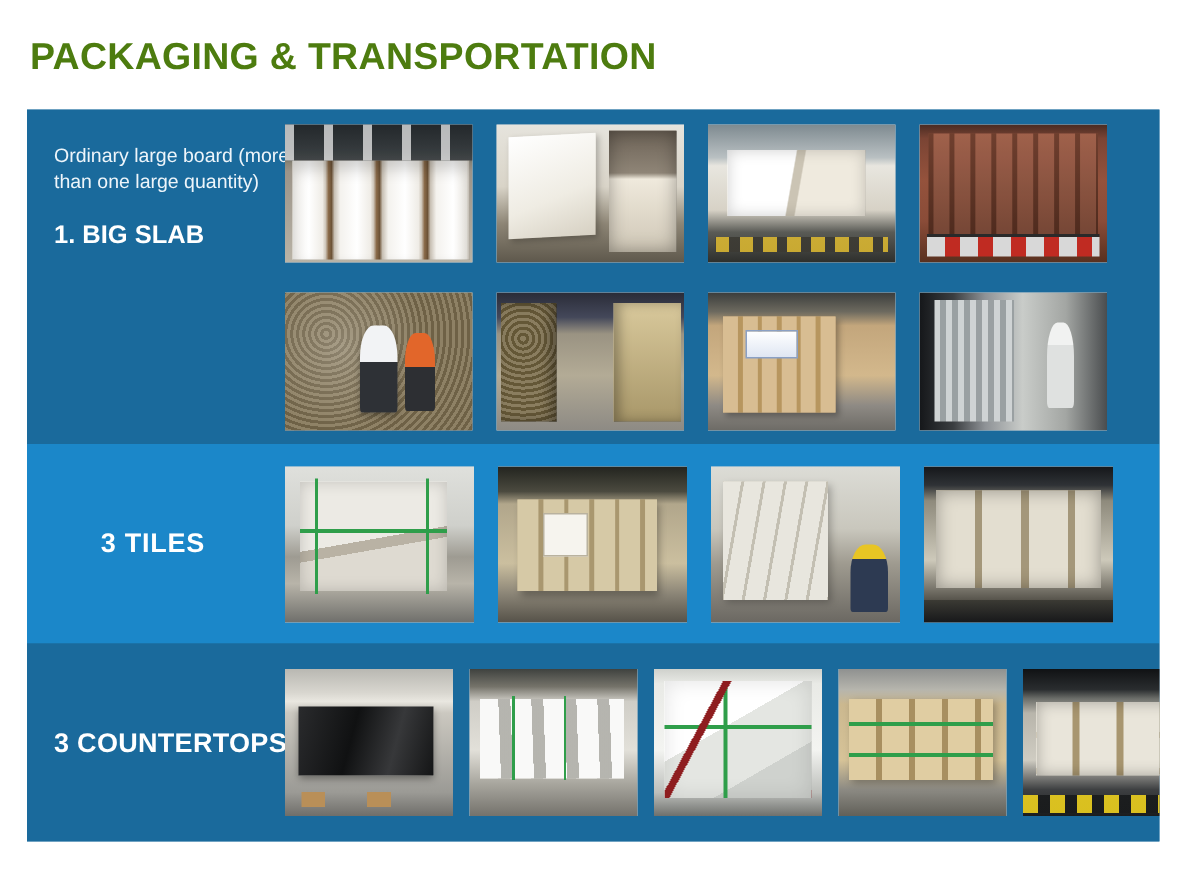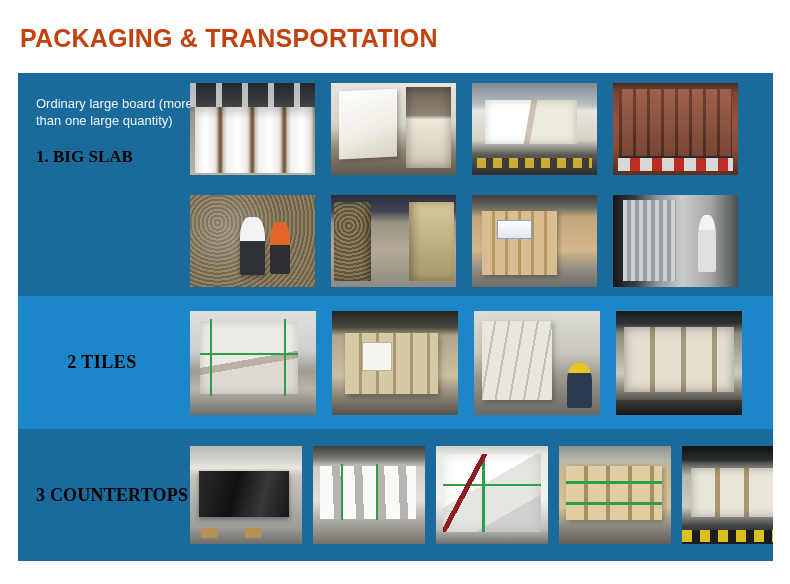--- a/index.html
+++ b/index.html
@@ -21,21 +21,21 @@
   }
 
   
   .page-title {
     position: absolute;
     left: 20px;
     top: 24px;
     font-size: 25px;
     font-weight: bold;
     letter-spacing: 0.2px;
-    color: #c2410c;
+    color: #4d7c0f;
     font-family: "Liberation Sans", sans-serif;
     white-space: nowrap;
   }
 
   
   .panel {
     position: absolute;
     left: 18px;
     top: 73px;
     width: 755px;
@@ -81,23 +81,23 @@
   .caption {
     font-size: 13px;
     line-height: 17px;
     color: #eef5fa;
     font-family: "Liberation Sans", sans-serif;
   }
 
   .section-title {
     font-size: 17px;
     font-weight: bold;
-    color: #000000;
+    color: #ffffff;
     white-space: nowrap;
-    font-family: Liberation Serif, serif;
+    font-family: Liberation Sans, sans-serif;
   }
   .section-title--tiles {
     text-align: center;
     padding-right: 10px;
     font-size: 18px;
     letter-spacing: 0.5px;
   }
   .section-title--counters {
     font-size: 18px;
     letter-spacing: 0.2px;
@@ -486,21 +486,21 @@
               </div>
           </div>
         </div>
 
       </div>
     </div>
 
     <div class="band band--tiles">
       <div class="row row--tiles">
         <div class="label-col">
-          <div class="section-title section-title--tiles">2 TILES</div>
+          <div class="section-title section-title--tiles">3 TILES</div>
         </div>
         <div class="photos">
           <div class="photo">
               <div class="ph-inner art-tilebundle"></div>
             </div>
           <div class="photo">
               <div class="ph-inner art-pallet"></div>
             </div>
           <div class="photo">
               <div class="ph-inner art-loadcrate"></div>

